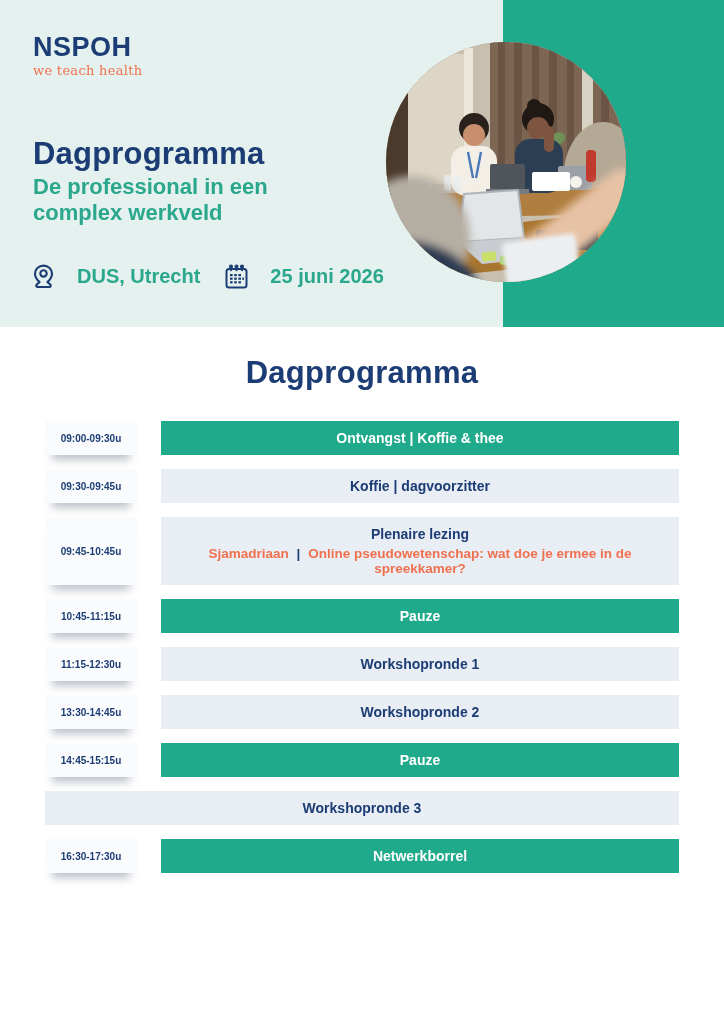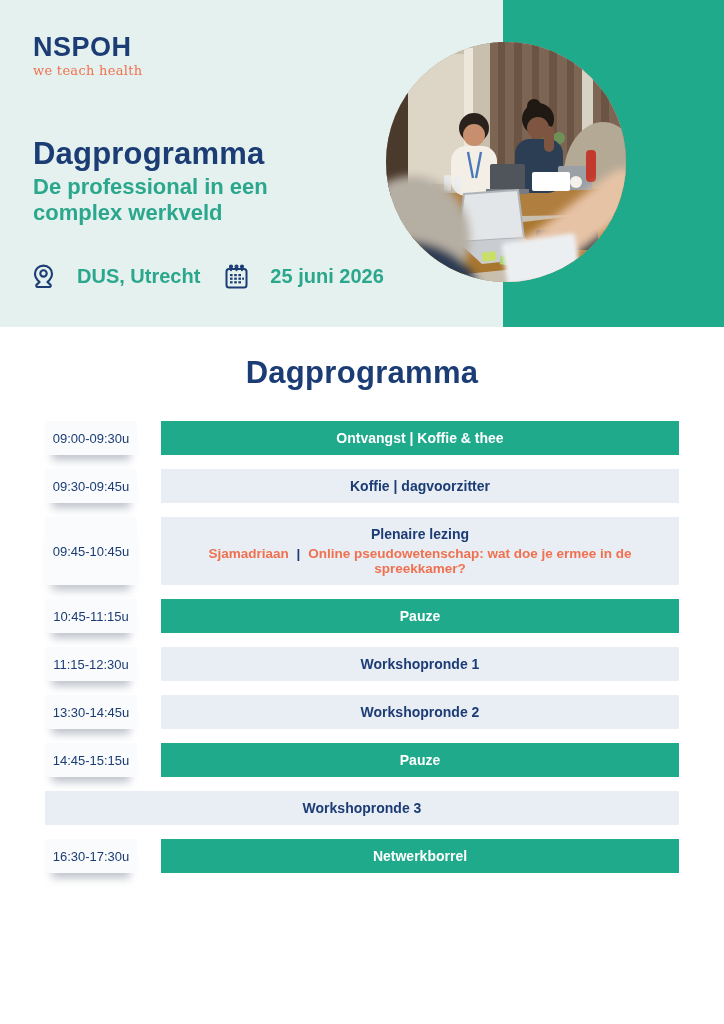--- a/index.html
+++ b/index.html
@@ -53,21 +53,21 @@
     letter-spacing:0.3px; margin-bottom:30px;
   }
   .program-rows {
     margin:0 45px 0 45px; display:flex; flex-direction:column; gap:14px;
   }
   .row { display:flex; align-items:stretch; }
   .time-box {
     flex:0 0 92px; min-height:34px; margin-right:24px;
     background:var(--time-box-bg); border-radius:2px;
     display:flex; align-items:center; justify-content:center;
-    font-size:13px; font-weight:400; color:var(--navy);
+    font-size:10px; font-weight:700; color:var(--navy);
     box-shadow:0 12px 9px -7px rgba(110,120,140,0.45);
   }
   .bar {
     flex:1; min-height:34px;
     display:flex; flex-direction:column; align-items:center; justify-content:center;
     font-size:14px; font-weight:800; text-align:center; padding:4px 10px;
   }
   .bar.teal  { background:var(--teal); color:#ffffff; }
   .bar.light { background:var(--light-bar); color:var(--navy); }
   .row.tall .bar { min-height:68px; }

